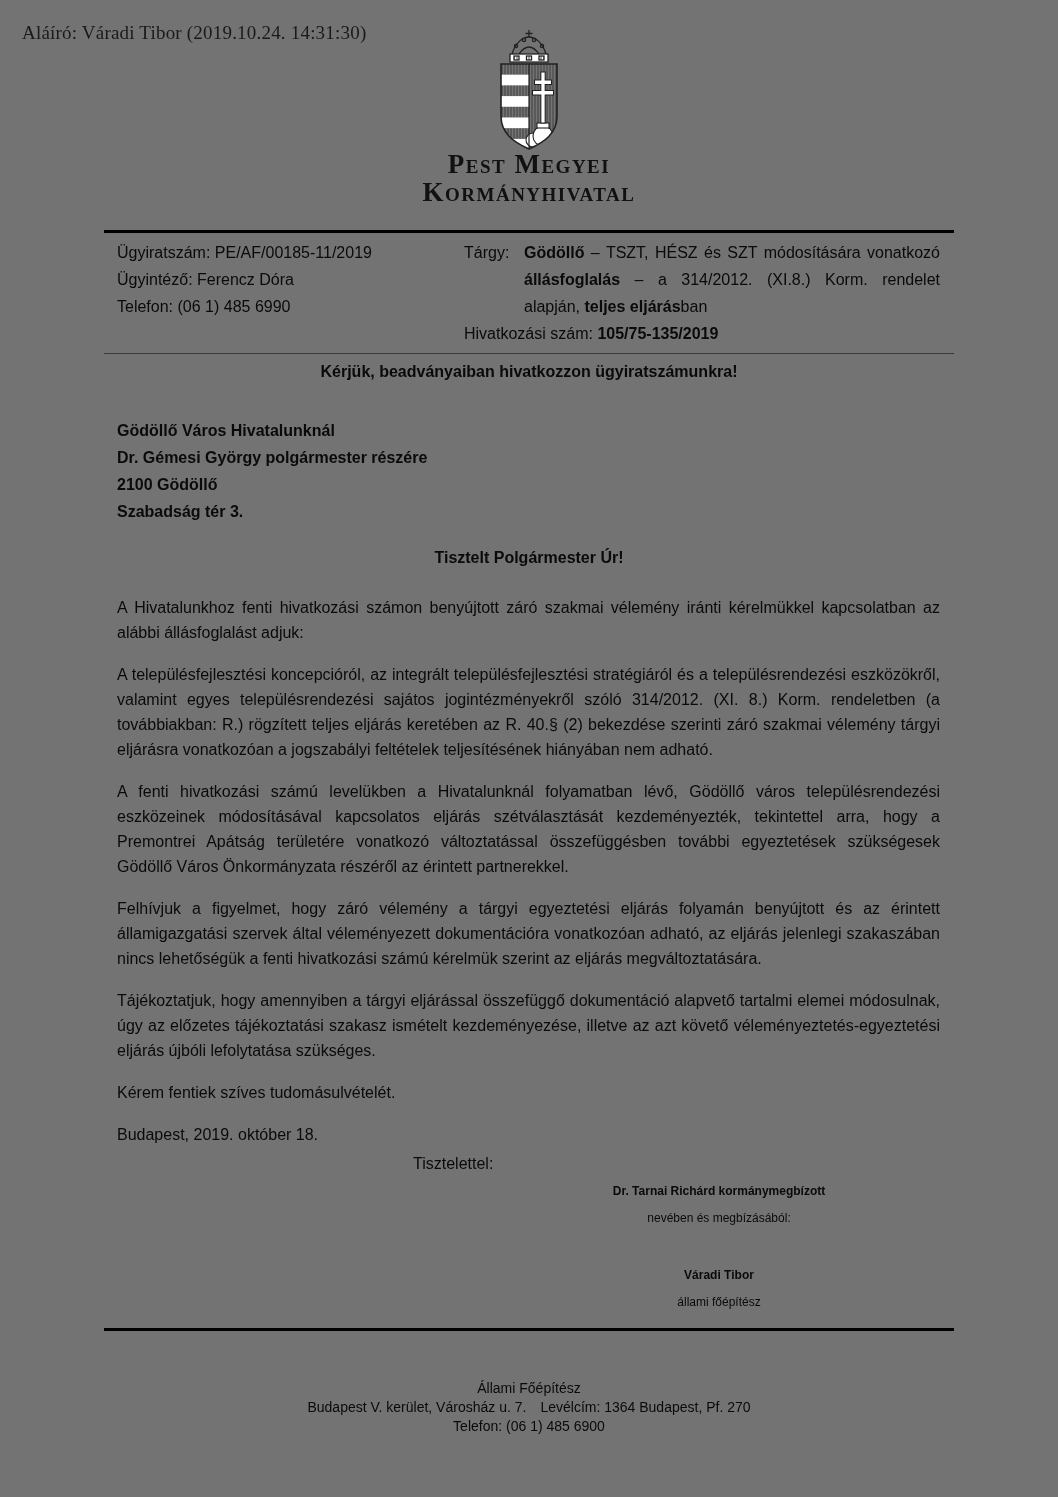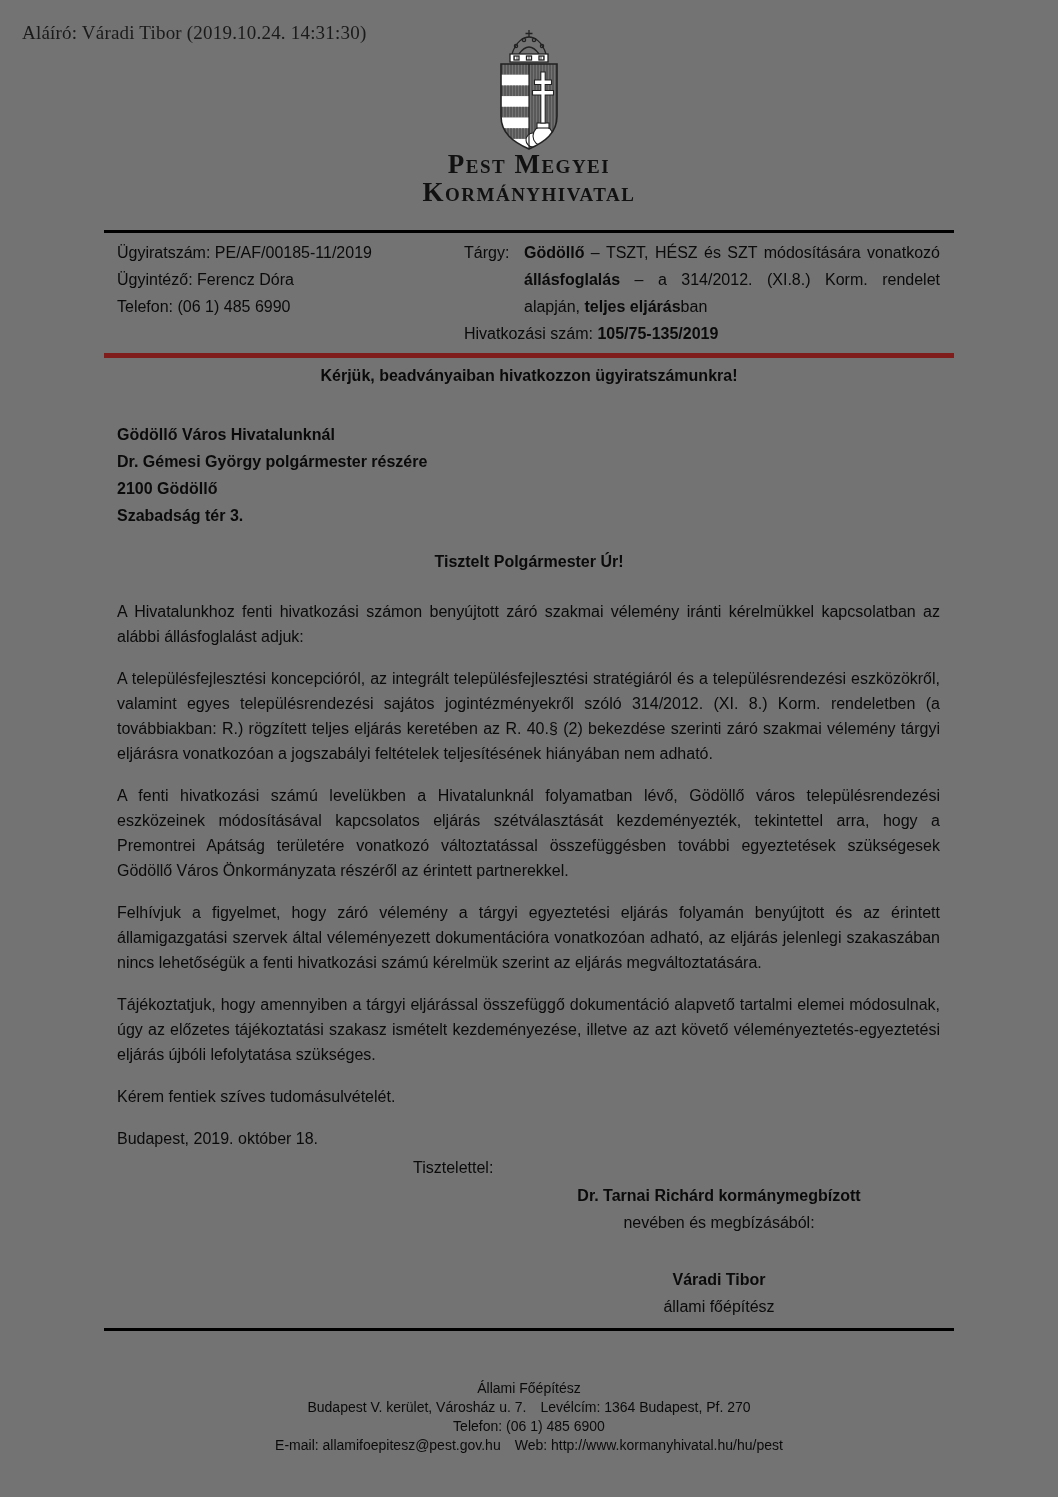--- a/index.html
+++ b/index.html
@@ -29,21 +29,21 @@
     font-family:"Liberation Serif", serif;
     font-variant:small-caps;
     font-size:27px; line-height:28px;
     letter-spacing:1.5px; color:#111;
   }
   .content {
     position:absolute; top:230px; left:104px; width:850px;
   }
   .ref-section {
     border-top:3px solid #000;
-    border-bottom:5px solid #7f1d1d;
+    border-bottom:1px solid #7f1d1d;
     padding:6px 0;
     display:flex;
     font-size:16px; line-height:27px;
   }
   .ref-left { width:360px; padding-left:13px; }
   .ref-right { flex:1; padding-right:14px; }
   .subject-row { display:flex; }
   .subject-label { width:60px; flex:none; }
   .subject-text { flex:1; text-align:justify; }
   .bold { font-weight:bold; }
@@ -56,21 +56,21 @@
   .address { margin-top:24px; padding-left:13px; font-weight:bold; font-size:16px; line-height:27px; }
   .salutation { margin-top:24px; text-align:center; font-weight:bold; font-size:16px; }
   .body-p {
     margin-top:17px; padding:0 14px 0 13px;
     font-size:16px; line-height:25px;
     text-align:justify;
   }
   .body-p.first { margin-top:28px; }
   .body-p.plain { text-align:left; }
   .regards { margin-top:8px; padding-left:309px; font-size:16px; }
-  .sign-block { margin-top:5px; margin-left:405px; width:420px; text-align:center; font-size:16px; line-height:27px; }
+  .sign-block { margin-top:5px; margin-left:405px; width:420px; text-align:center; font-size:12px; line-height:27px; }
   .sign-name2 { margin-top:30px; }
   .footer-block {
     position:absolute; top:1328px; left:104px; width:850px;
     border-top:3px solid #000;
     padding-top:48px;
     text-align:center;
     font-size:14px; line-height:19px; color:#0a0a0a;
   }
   .gap-left { margin-right:14px; }
 </style>
@@ -179,16 +179,15 @@
       <div class="bold sign-name2">Váradi Tibor</div>
       <div>állami főépítész</div>
     </div>
 
   </div>
 
   <div class="footer-block">
     <div>Állami Főépítész</div>
     <div><span class="gap-left">Budapest V. kerület, Városház u. 7.</span><span>Levélcím: 1364 Budapest, Pf. 270</span></div>
     <div>Telefon: (06 1) 485 6900</div>
-    <div><span class="gap-left">E-mail: allamifoepitesz@pest.gov.hu</span><span>Web: http://www.kormanyhivatal.hu/hu/pest</span></div>
   </div>
 
 </div>
 
 </body></html>

